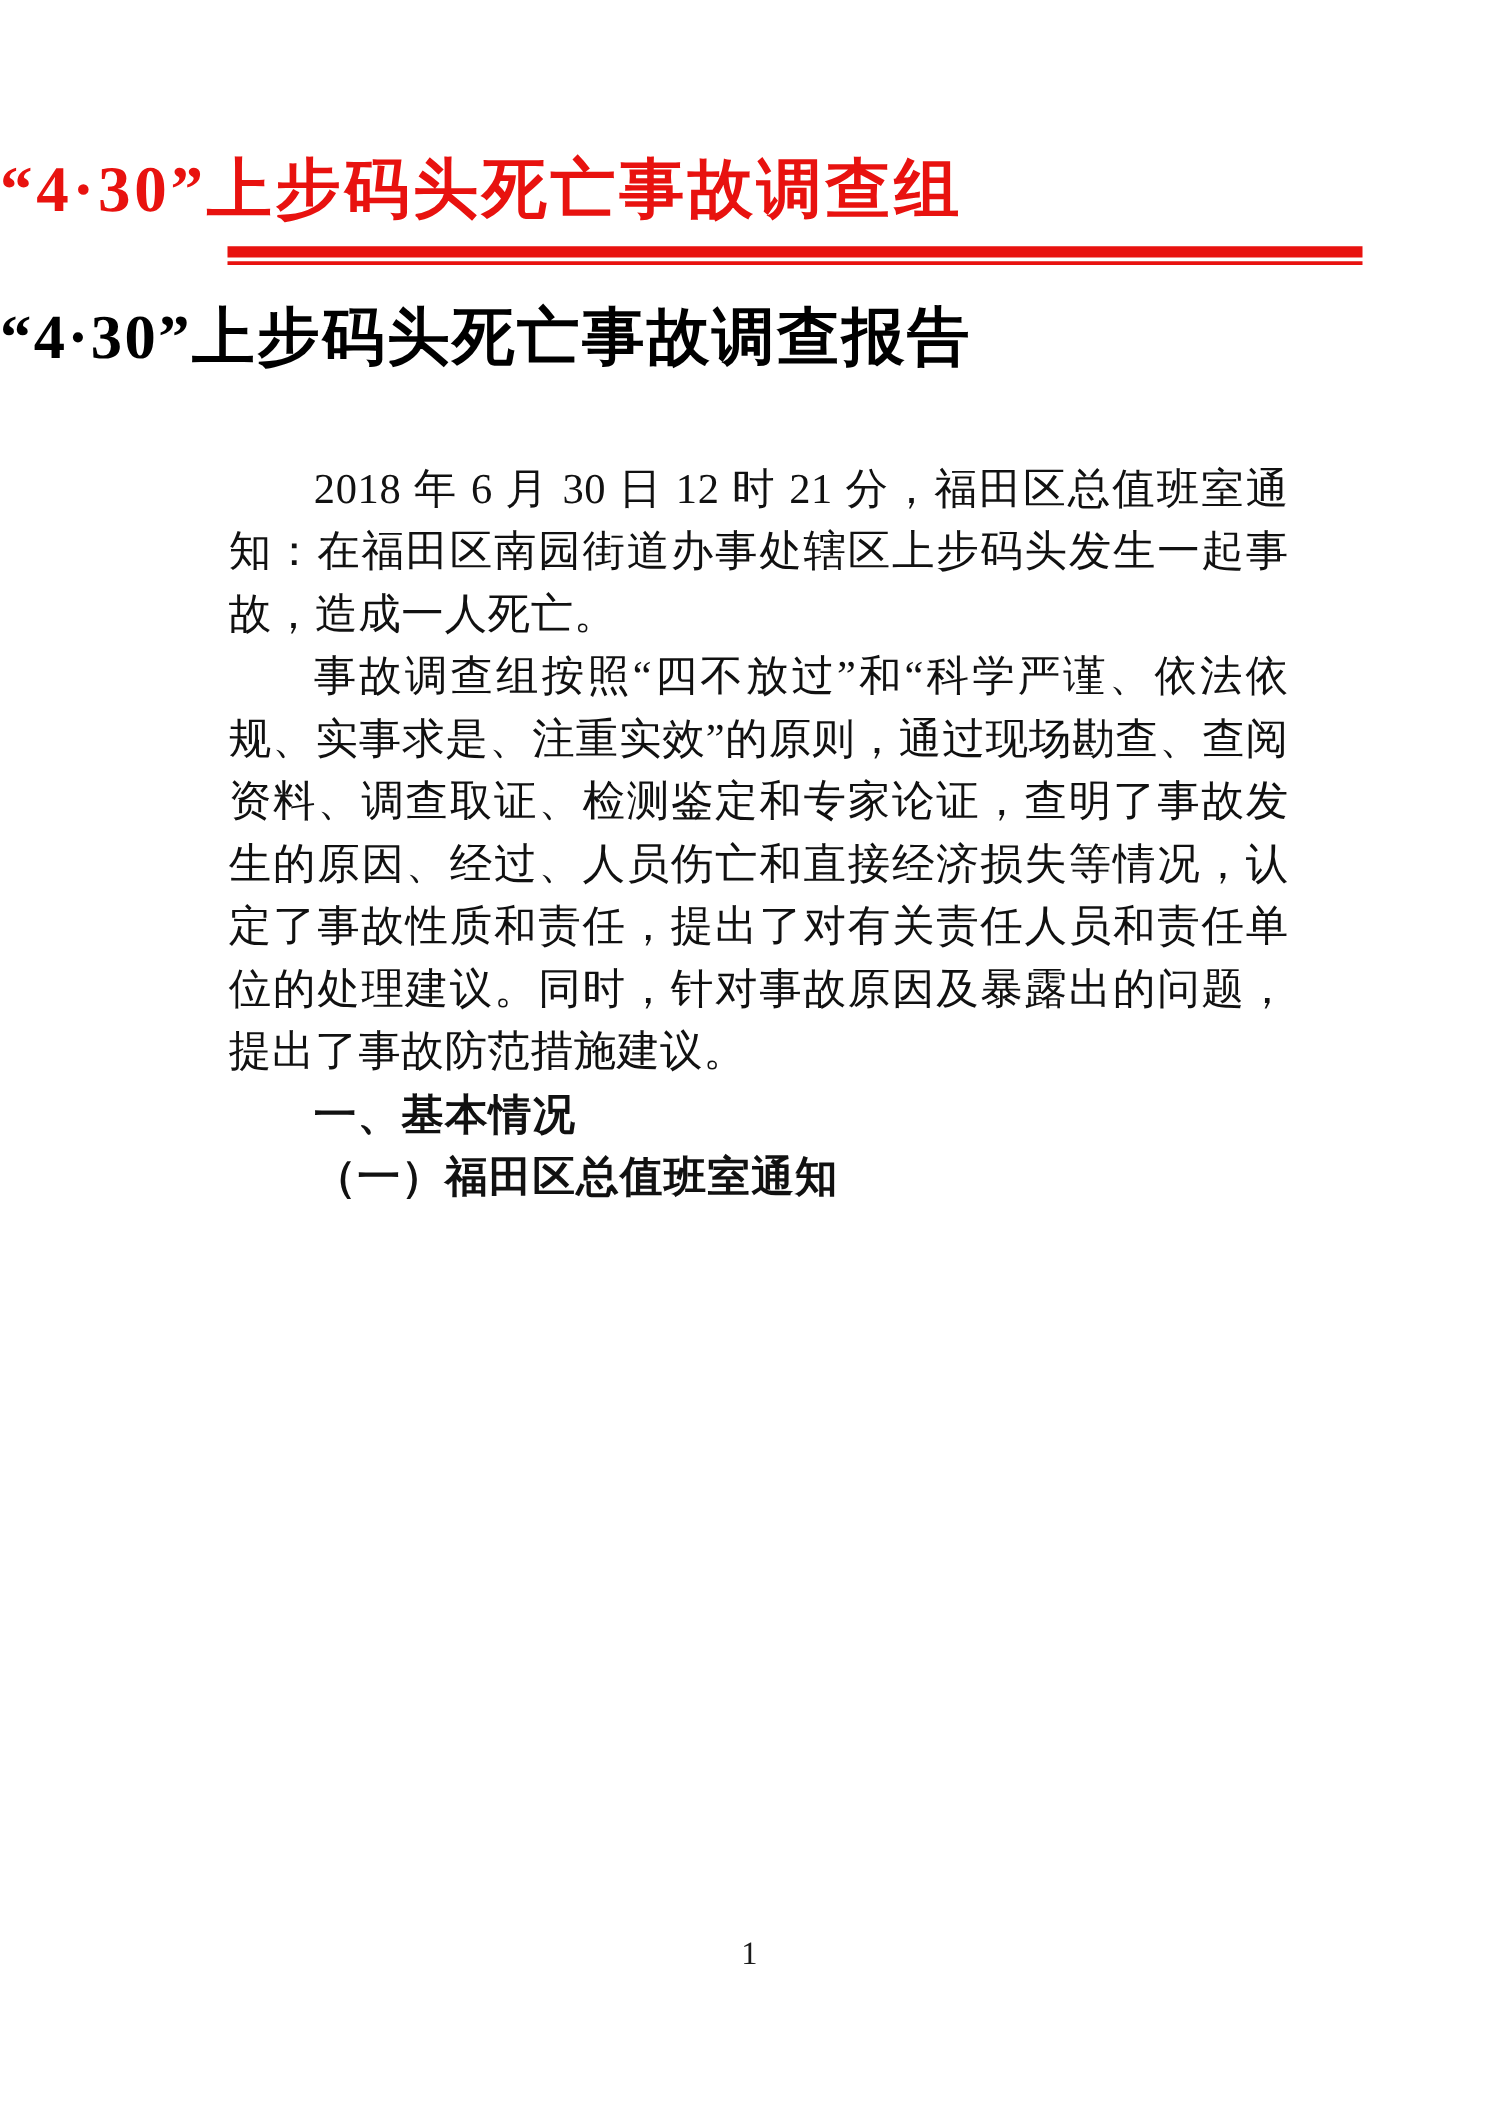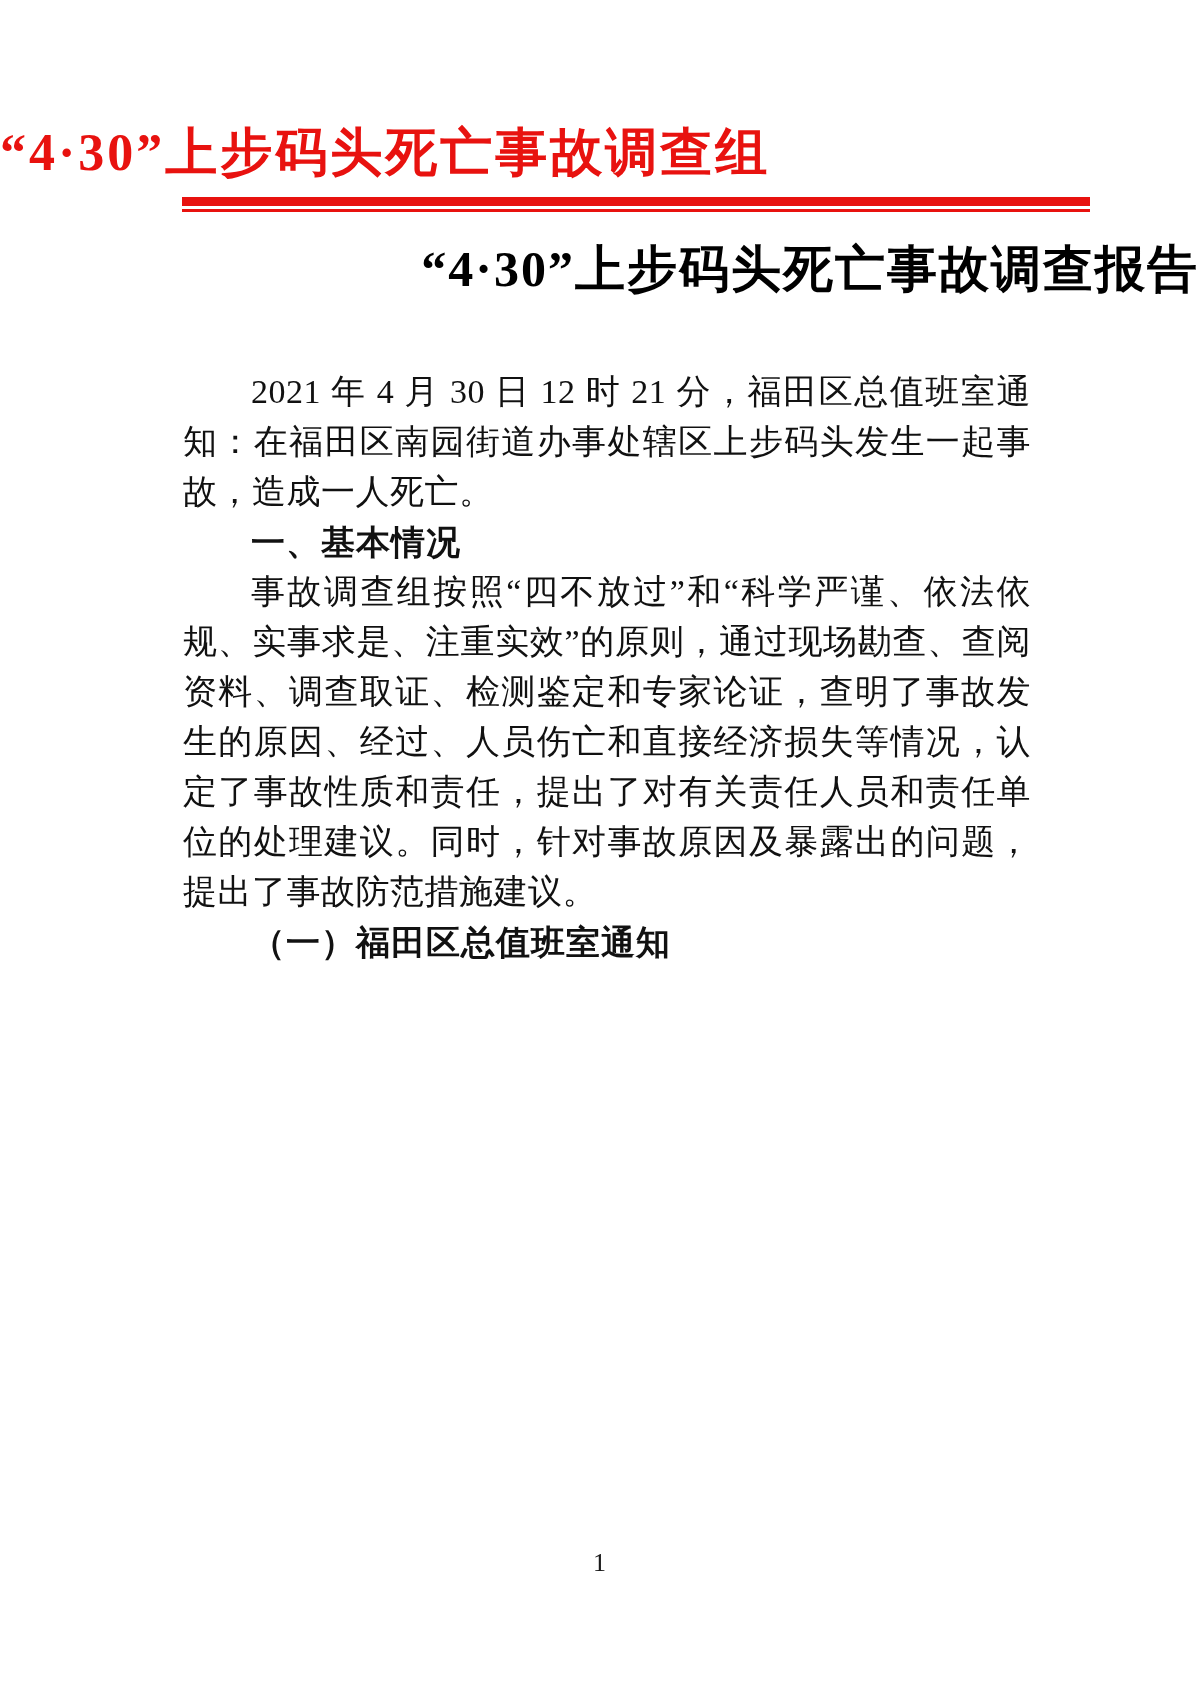--- a/index.html
+++ b/index.html
@@ -30,21 +30,21 @@
     background: var(--accent);
   }
   .rule-thin {
     margin: 3px 0 0 182px;
     width: 908px;
     height: 3px;
     background: var(--accent);
   }
   .doc-title {
     margin: 30px 0 0 0;
-    text-align: right;
+    text-align: left;
     font-size: 50px;
     line-height: 1.1;
     font-weight: 700;
     letter-spacing: 2px;
     color: #000000;
     white-space: nowrap;
   }
   .document-body {
     margin-top: 70px;
     padding: 0 168px 0 183px;
@@ -80,21 +80,21 @@
 <div class="page">
 
   <div class="letterhead-title">“4·30”上步码头死亡事故调查组</div>
 
   <div class="rule-thick"></div>
   <div class="rule-thin"></div>
 
   <div class="doc-title">“4·30”上步码头死亡事故调查报告</div>
 
   <div class="document-body">
-      <div class="para body-para">2021 年 4 月 30 日 12 时 21 分，福田区总值班室通知：在福田区南园街道办事处辖区上步码头发生一起事故，造成一人死亡。</div>
+      <div class="para body-para">2018 年 6 月 30 日 12 时 21 分，福田区总值班室通知：在福田区南园街道办事处辖区上步码头发生一起事故，造成一人死亡。</div>
+      <div class="para body-para">事故调查组按照“四不放过”和“科学严谨、依法依规、实事求是、注重实效”的原则，通过现场勘查、查阅资料、调查取证、检测鉴定和专家论证，查明了事故发生的原因、经过、人员伤亡和直接经济损失等情况，认定了事故性质和责任，提出了对有关责任人员和责任单位的处理建议。同时，针对事故原因及暴露出的问题，提出了事故防范措施建议。</div>
       <div class="para heading1">一、基本情况</div>
-      <div class="para body-para">事故调查组按照“四不放过”和“科学严谨、依法依规、实事求是、注重实效”的原则，通过现场勘查、查阅资料、调查取证、检测鉴定和专家论证，查明了事故发生的原因、经过、人员伤亡和直接经济损失等情况，认定了事故性质和责任，提出了对有关责任人员和责任单位的处理建议。同时，针对事故原因及暴露出的问题，提出了事故防范措施建议。</div>
       <div class="para heading2">（一）福田区总值班室通知</div>
     </div>
 
   <div class="page-number">1</div>
 
 </div>
 
 </body></html>

